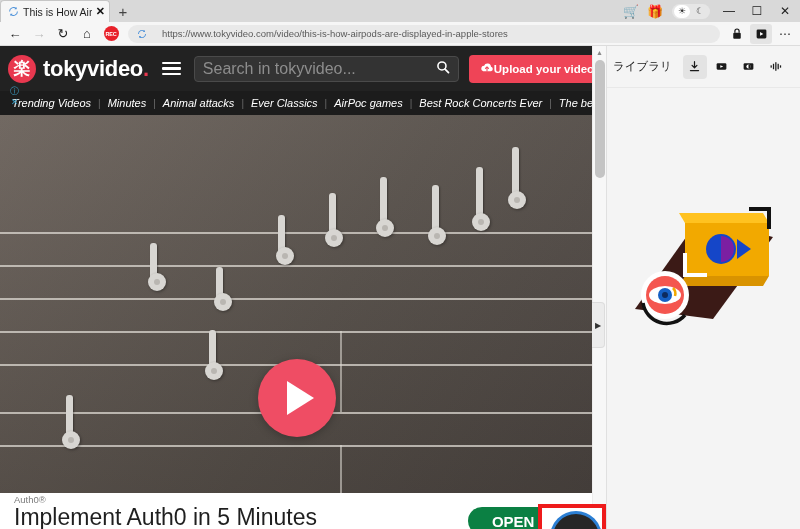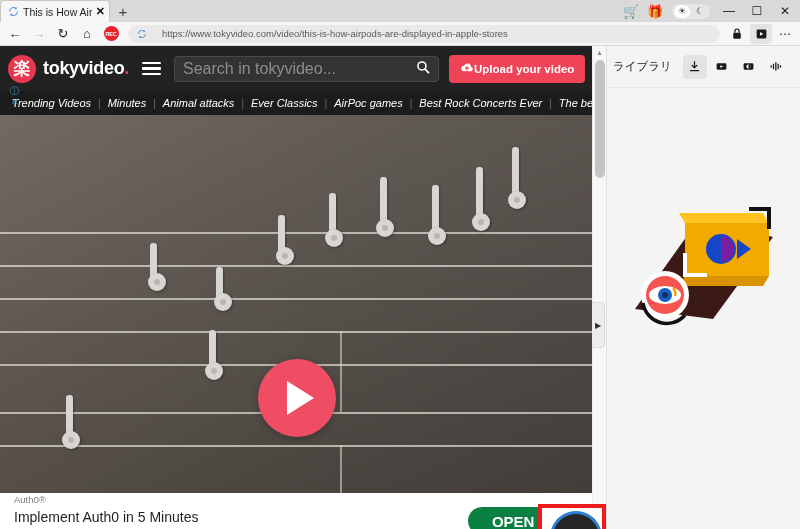--- a/index.html
+++ b/index.html
@@ -94,21 +94,21 @@
   .site-header {
     height: 45px; display: flex; align-items: center; padding: 0 8px; gap: 10px;
     background: #222222;
   }
   .logo-wrap { display: flex; align-items: center; gap: 7px; cursor: pointer; }
   .logo-mark {
     width: 28px; height: 28px; border-radius: 50%; background: #e8384f;
     display: flex; align-items: center; justify-content: center;
     color: #fff; font-size: 17px; font-weight: bold; line-height: 1;
   }
-  .logo-text { color: #fff; font-size: 18px; font-weight: bold; letter-spacing: -0.3px; }
+  .logo-text { color: #fff; font-size: 22px; font-weight: bold; letter-spacing: -0.3px; }
   .logo-text .dot { color: #e8384f; }
   .hamburger { display: flex; flex-direction: column; gap: 3px; cursor: pointer; padding: 3px; }
   .hamburger span { display: block; width: 19px; height: 2.5px; background: #fff; border-radius: 1px; }
   .search-box {
     flex: 0 0 265px; height: 26px; background: #333333; border: 1px solid #4a4a4a;
     border-radius: 4px; display: flex; align-items: center; padding: 0 8px; cursor: text;
   }
   .search-box input {
     flex: 1 1 auto; background: transparent; border: none; outline: none;
     color: #ddd; font-size: 16px; font-family: "Liberation Sans", sans-serif;
@@ -175,21 +175,21 @@
     justify-content: center; font-size: 8px; color: #333; cursor: pointer; z-index: 6;
   }
 
   
   .ad {
     position: absolute; left: 0; top: 447px; width: 592px; height: 36px;
     background: #ffffff; display: flex; align-items: center; padding-left: 14px;
   }
   .ad-left { display: flex; flex-direction: column; justify-content: center; }
   .ad-brand { font-size: 9.5px; color: #7c7c7c; line-height: 12px; }
-  .ad-title { font-size: 14px; color: #1f1f1f; line-height: 23px; }
+  .ad-title { font-size: 23px; color: #1f1f1f; line-height: 23px; }
   .ad-choices {
     position: absolute; left: 10px; top: 40px; display: flex;
     flex-direction: column; align-items: center; gap: 1px;
   }
   .ad-choices span { font-size: 9px; color: #3a9bc1; cursor: pointer; line-height: 10px; }
   .open-btn {
     position: absolute; left: 468px; top: 461px; width: 112px; height: 28px;
     background: #0b8043; color: #fff; border-radius: 14px; border: none;
     font-size: 15px; font-weight: bold; display: flex; align-items: center;
     justify-content: center; gap: 6px; cursor: pointer;

